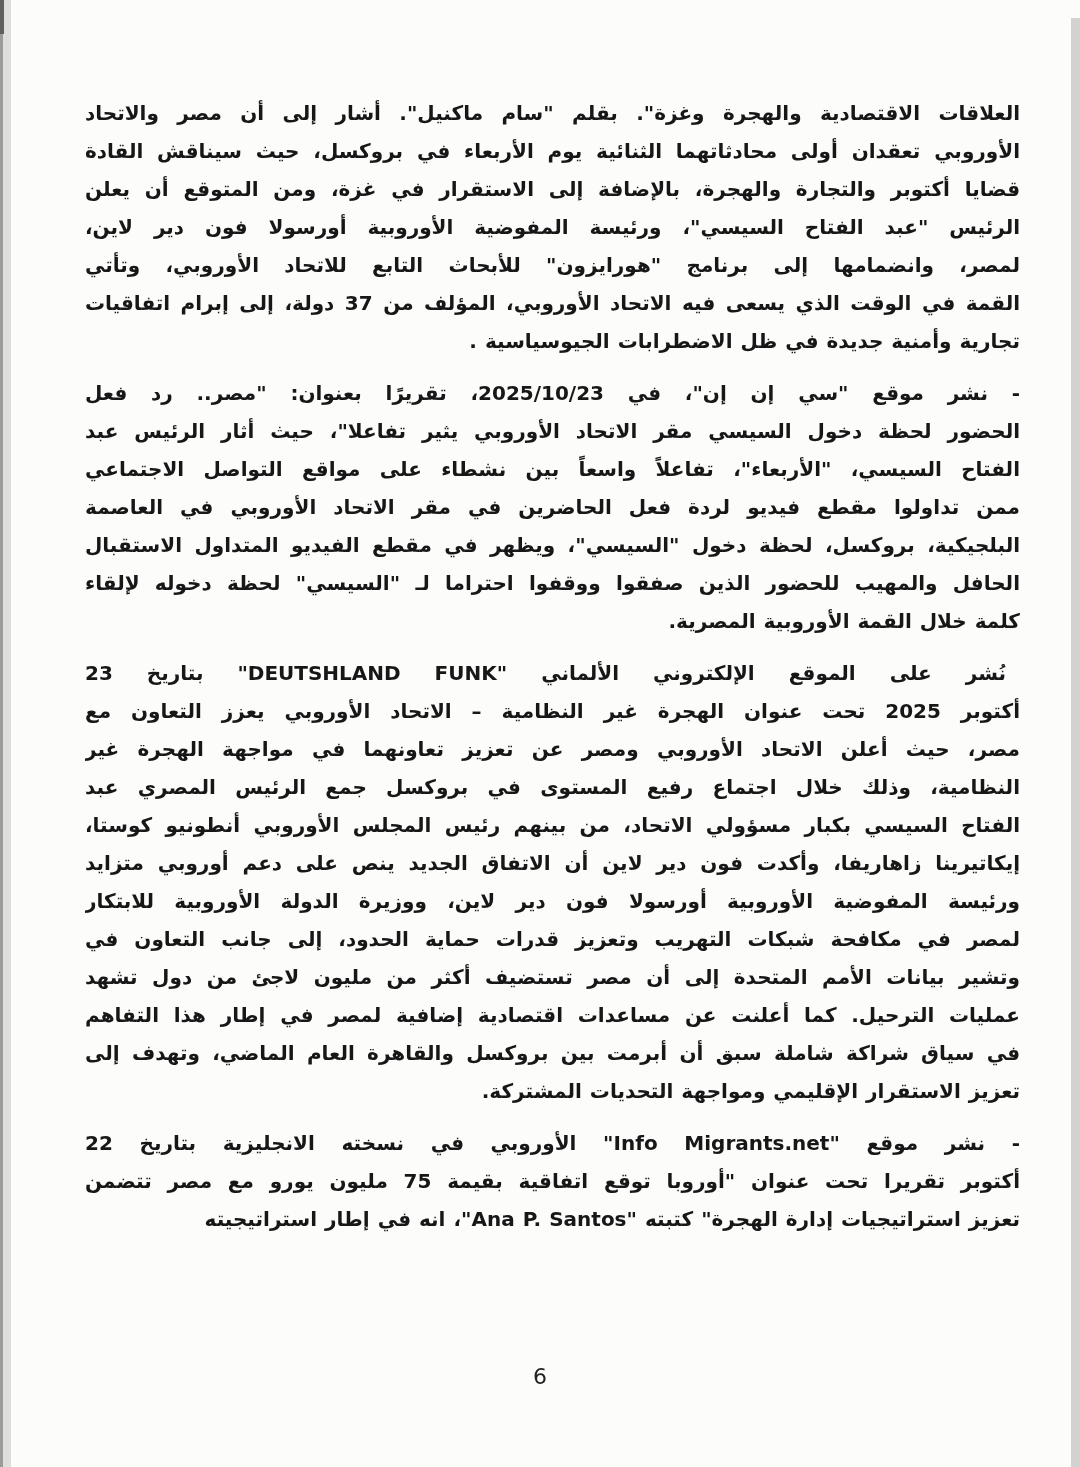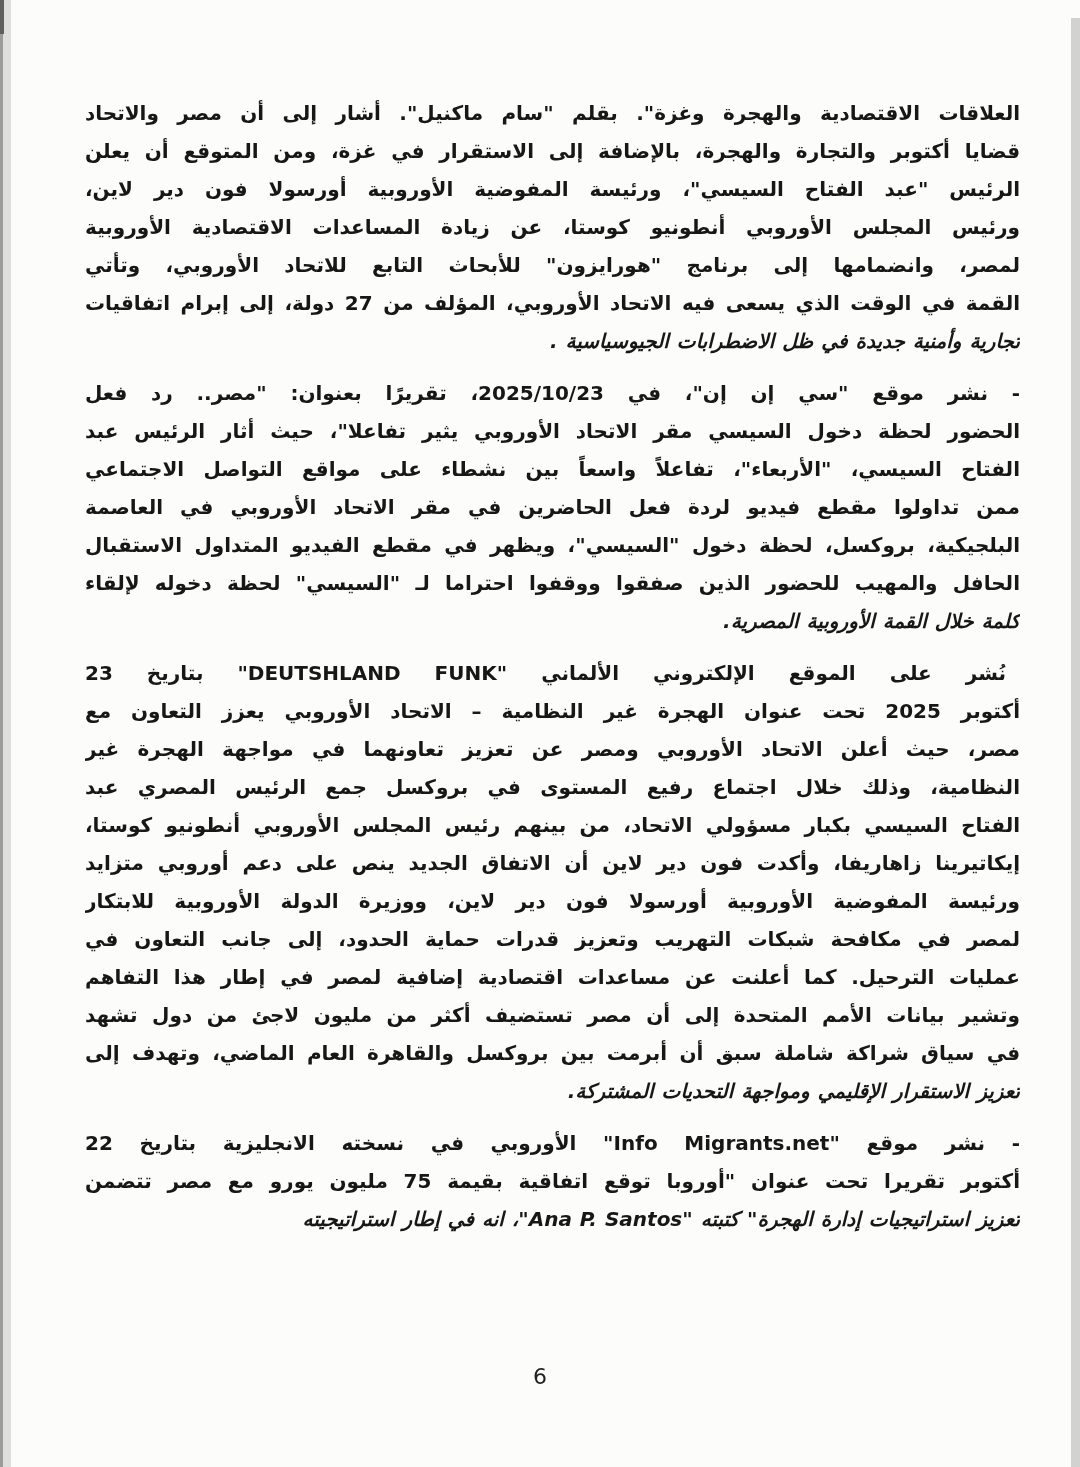--- a/index.html
+++ b/index.html
@@ -69,21 +69,20 @@
     font-weight: 700;
     line-height: 38px;
     height: 38px;
     overflow: hidden;
     text-align: justify;
     text-align-last: justify;
     word-spacing: 1px;
   }
   .line.last {
     text-align-last: right;
-    font-style: italic;
   }
   .page-number {
     position: absolute;
     top: 1364px;
     left: 0;
     width: 100%;
     text-align: center;
     font-size: 22px;
     font-weight: 400;
     color: #222222;
@@ -95,47 +94,47 @@
 
 <div class="page">
   <div class="edge-left-light"></div>
   <div class="edge-left-dark"></div>
   <div class="edge-left-notch"></div>
   <div class="edge-right"></div>
 
   <div class="doc">
       <div class="para">
         <div class="line">العلاقات الاقتصادية والهجرة وغزة". بقلم "سام ماكنيل". أشار إلى أن مصر والاتحاد</div>
+        <div class="line">الأوروبي تعقدان أولى محادثاتهما الثنائية يوم الأربعاء في بروكسل، حيث سيناقش القادة</div>
         <div class="line">قضايا أكتوبر والتجارة والهجرة، بالإضافة إلى الاستقرار في غزة، ومن المتوقع أن يعلن</div>
         <div class="line">الرئيس "عبد الفتاح السيسي"، ورئيسة المفوضية الأوروبية أورسولا فون دير لاين،</div>
-        <div class="line">ورئيس المجلس الأوروبي أنطونيو كوستا، عن زيادة المساعدات الاقتصادية الأوروبية</div>
         <div class="line">لمصر، وانضمامها إلى برنامج "هورايزون" للأبحاث التابع للاتحاد الأوروبي، وتأتي</div>
-        <div class="line">القمة في الوقت الذي يسعى فيه الاتحاد الأوروبي، المؤلف من 27 دولة، إلى إبرام اتفاقيات</div>
+        <div class="line">القمة في الوقت الذي يسعى فيه الاتحاد الأوروبي، المؤلف من 37 دولة، إلى إبرام اتفاقيات</div>
         <div class="line last">تجارية وأمنية جديدة في ظل الاضطرابات الجيوسياسية .</div>
       </div>
       <div class="para">
         <div class="line">- نشر موقع "سي إن إن"، في 2025/10/23، تقريرًا بعنوان: "مصر.. رد فعل</div>
         <div class="line">الحضور لحظة دخول السيسي مقر الاتحاد الأوروبي يثير تفاعلا"، حيث أثار الرئيس عبد</div>
         <div class="line">الفتاح السيسي، "الأربعاء"، تفاعلاً واسعاً بين نشطاء على مواقع التواصل الاجتماعي</div>
         <div class="line">ممن تداولوا مقطع فيديو لردة فعل الحاضرين في مقر الاتحاد الأوروبي في العاصمة</div>
         <div class="line">البلجيكية، بروكسل، لحظة دخول "السيسي"، ويظهر في مقطع الفيديو المتداول الاستقبال</div>
         <div class="line">الحافل والمهيب للحضور الذين صفقوا ووقفوا احتراما لـ "السيسي" لحظة دخوله لإلقاء</div>
         <div class="line last">كلمة خلال القمة الأوروبية المصرية.</div>
       </div>
       <div class="para indent">
         <div class="line">نُشر على الموقع الإلكتروني الألماني "DEUTSHLAND FUNK" بتاريخ 23</div>
         <div class="line">أكتوبر 2025 تحت عنوان الهجرة غير النظامية – الاتحاد الأوروبي يعزز التعاون مع</div>
         <div class="line">مصر، حيث أعلن الاتحاد الأوروبي ومصر عن تعزيز تعاونهما في مواجهة الهجرة غير</div>
         <div class="line">النظامية، وذلك خلال اجتماع رفيع المستوى في بروكسل جمع الرئيس المصري عبد</div>
         <div class="line">الفتاح السيسي بكبار مسؤولي الاتحاد، من بينهم رئيس المجلس الأوروبي أنطونيو كوستا،</div>
         <div class="line">إيكاتيرينا زاهاريفا، وأكدت فون دير لاين أن الاتفاق الجديد ينص على دعم أوروبي متزايد</div>
         <div class="line">ورئيسة المفوضية الأوروبية أورسولا فون دير لاين، ووزيرة الدولة الأوروبية للابتكار</div>
         <div class="line">لمصر في مكافحة شبكات التهريب وتعزيز قدرات حماية الحدود، إلى جانب التعاون في</div>
+        <div class="line">وتشير بيانات الأمم المتحدة إلى أن مصر تستضيف أكثر من مليون لاجئ من دول تشهد</div>
         <div class="line">عمليات الترحيل. كما أعلنت عن مساعدات اقتصادية إضافية لمصر في إطار هذا التفاهم</div>
-        <div class="line">وتشير بيانات الأمم المتحدة إلى أن مصر تستضيف أكثر من مليون لاجئ من دول تشهد</div>
         <div class="line">في سياق شراكة شاملة سبق أن أبرمت بين بروكسل والقاهرة العام الماضي، وتهدف إلى</div>
         <div class="line last">تعزيز الاستقرار الإقليمي ومواجهة التحديات المشتركة.</div>
       </div>
       <div class="para">
         <div class="line">- نشر موقع "Info Migrants.net" الأوروبي في نسخته الانجليزية بتاريخ 22</div>
         <div class="line">أكتوبر تقريرا تحت عنوان "أوروبا توقع اتفاقية بقيمة 75 مليون يورو مع مصر تتضمن</div>
         <div class="line last">تعزيز استراتيجيات إدارة الهجرة" كتبته "Ana P. Santos"، انه في إطار استراتيجيته</div>
       </div>
     </div>
 

